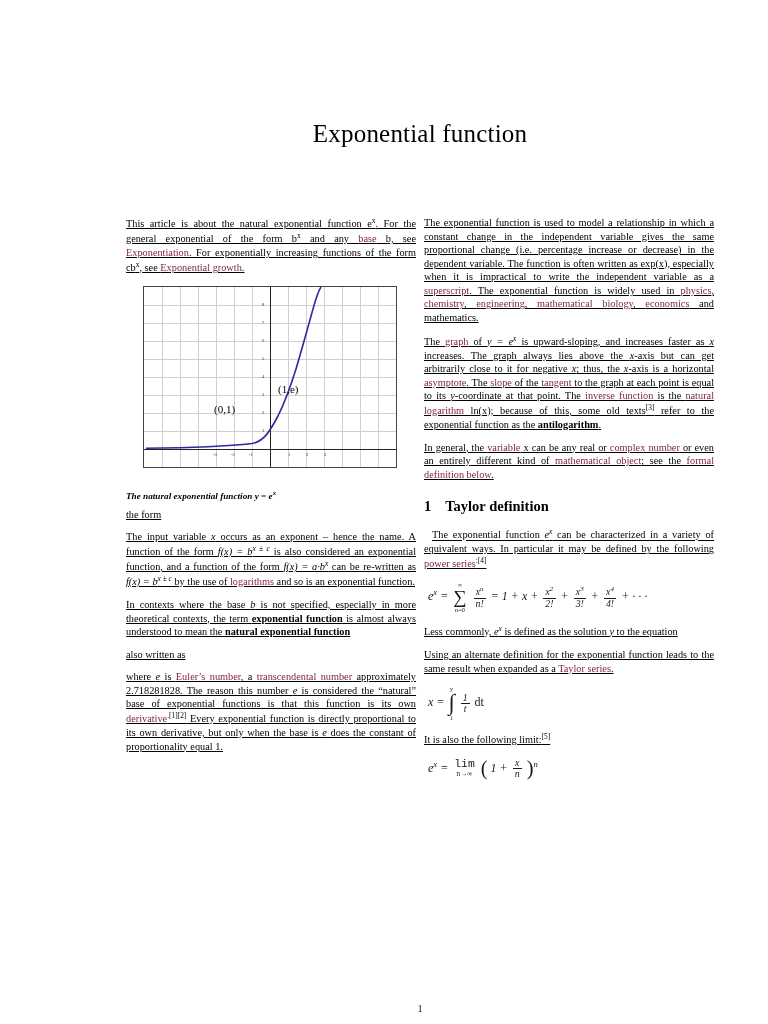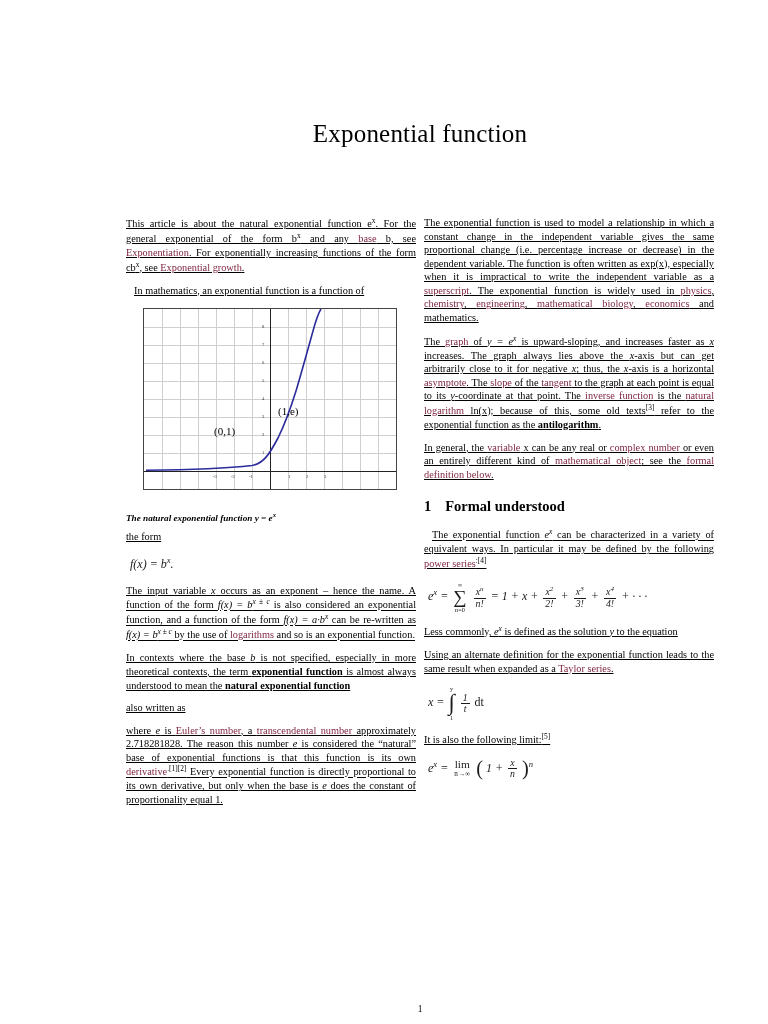--- a/index.html
+++ b/index.html
@@ -142,21 +142,21 @@
   .intg .sig { display: block; font-size: 1.9em; font-style: italic; }
   .intg .bot { display: block; font-size: 0.5em; }
   .lim {
     display: inline-block;
     vertical-align: middle;
     text-align: center;
     font-style: normal;
     line-height: 1.05;
     margin: 0 3px;
   }
-  .lim .l1 { display: block; font-size: 0.95em; }
+  .lim .l1 { display: block; font-size: 0.95em; font-family: Liberation Mono, monospace; }
   .lim .l2 { display: block; font-size: 0.6em; }
   .paren-big {
     display: inline-block;
     font-size: 1.7em;
     font-style: normal;
     vertical-align: middle;
     line-height: 0.75;
   }
 
   h2.section {
@@ -179,21 +179,20 @@
 <body>
 
 <div class="page">
 
   <div class="title">Exponential function</div>
 
   <div class="col col-left">
 
     <p><span>This article is about the natural exponential function e</span><span class="sup">x</span><span>. For the general exponential of the form b</span><span class="sup">x</span><span> and any </span><span class="lnk">base</span><span> b, see </span><span class="lnk">Exponentiation</span><span>. For exponentially increasing functions of the form cb</span><span class="sup">x</span><span>, see </span><span class="lnk">Exponential growth</span><span>.</span></p>
 
-    <p class="indent"><span>In mathematics, an exponential function is a function of</span></p>
 
     <div class="figure">
       <div class="plot-wrap">
         <div class="plot-frame">
 
           <div class="grid-v" style="left:18px"></div>
           <div class="grid-v" style="left:36px"></div>
           <div class="grid-v" style="left:54px"></div>
           <div class="grid-v" style="left:72px"></div>
           <div class="grid-v" style="left:90px"></div>
@@ -239,42 +238,41 @@
         </div>
 
         <div class="pt-label" style="left:88px; top:118px">(0,1)</div>
         <div class="pt-label" style="left:152px; top:98px">(1,e)</div>
       </div>
       <div class="fig-caption"><span>The natural exponential function y = e</span><span class="sup">x</span></div>
     </div>
 
     <p><span>the form</span></p>
 
-    <div class="math-block"><span>f(x) = b</span><span class="sup">x</span><span>.</span></div>
 
     <p><span>The input variable </span><em>x</em><span> occurs as an exponent – hence the name. A function of the form </span><em>f(x) = b</em><em class="sup">x ± c</em><span> is also considered an exponential function, and a function of the form </span><em>f(x) = a·b</em><em class="sup">x</em><span> can be re-written as </span><em>f(x) = b</em><em class="sup">x ± c</em><span> by the use of </span><span class="lnk">logarithms</span><span> and so is an exponential function.</span></p>
 
     <p><span>In contexts where the base </span><em>b</em><span> is not specified, especially in more theoretical contexts, the term </span><span class="b">exponential function</span><span> is almost always understood to mean the </span><span class="b">natural exponential function</span></p>
 
 
     <p><span>also written as</span></p>
 
 
     <p><span>where </span><em>e</em><span> is </span><span class="lnk">Euler’s number</span><span>, a </span><span class="lnk">transcendental number</span><span> approximately 2.718281828. The reason this number </span><em>e</em><span> is considered the “natural” base of exponential functions is that this function is its own </span><span class="lnk">derivative</span><span class="sup">.[1][2]</span><span> Every exponential function is directly proportional to its own derivative, but only when the base is </span><em>e</em><span> does the constant of proportionality equal 1.</span></p>
   </div>
 
   <div class="col col-right">
 
     <p><span>The exponential function is used to model a relationship in which a constant change in the independent variable gives the same proportional change (i.e. percentage increase or decrease) in the dependent variable. The function is often written as exp(x), especially when it is impractical to write the independent variable as a </span><span class="lnk">superscript</span><span>. The exponential function is widely used in </span><span class="lnk">physics</span><span>, </span><span class="lnk">chemistry</span><span>, </span><span class="lnk">engineering</span><span>, </span><span class="lnk">mathematical biology</span><span>, </span><span class="lnk">economics</span><span> and mathematics.</span></p>
 
     <p><span>The </span><span class="lnk">graph</span><span> of </span><em>y = e</em><em class="sup">x</em><span> is upward-sloping, and increases faster as </span><em>x</em><span> increases. The graph always lies above the </span><em>x</em><span>-axis but can get arbitrarily close to it for negative </span><em>x</em><span>; thus, the </span><em>x</em><span>-axis is a horizontal </span><span class="lnk">asymptote</span><span>. The </span><span class="lnk">slope</span><span> of the </span><span class="lnk">tangent</span><span> to the graph at each point is equal to its </span><em>y</em><span>-coordinate at that point. The </span><span class="lnk">inverse function</span><span> is the </span><span class="lnk">natural logarithm</span><span> ln(x); because of this, some old texts</span><span class="sup">[3]</span><span> refer to the exponential function as the </span><span class="b">antilogarithm</span><span>.</span></p>
 
     <p><span>In general, the </span><span class="lnk">variable</span><span> x can be any real or </span><span class="lnk">complex number</span><span> or even an entirely different kind of </span><span class="lnk">mathematical object</span><span>; see the </span><span class="lnk">formal definition below</span><span>.</span></p>
 
-    <h2 class="section"><span class="num">1</span><span>Formal understood</span></h2>
+    <h2 class="section"><span class="num">1</span><span>Taylor definition</span></h2>
 
 
     <p class="indent"><span>The exponential function </span><em>e</em><em class="sup">x</em><span> can be characterized in a variety of equivalent ways. In particular it may be defined by the following </span><span class="lnk">power series</span><span class="sup">:[4]</span></p>
 
     <div class="math-block">
       <span>e</span><span class="sup">x</span>
       <span>=</span>
       <span class="sum">
         <span class="top">∞</span>
         <span class="sig">∑</span>

